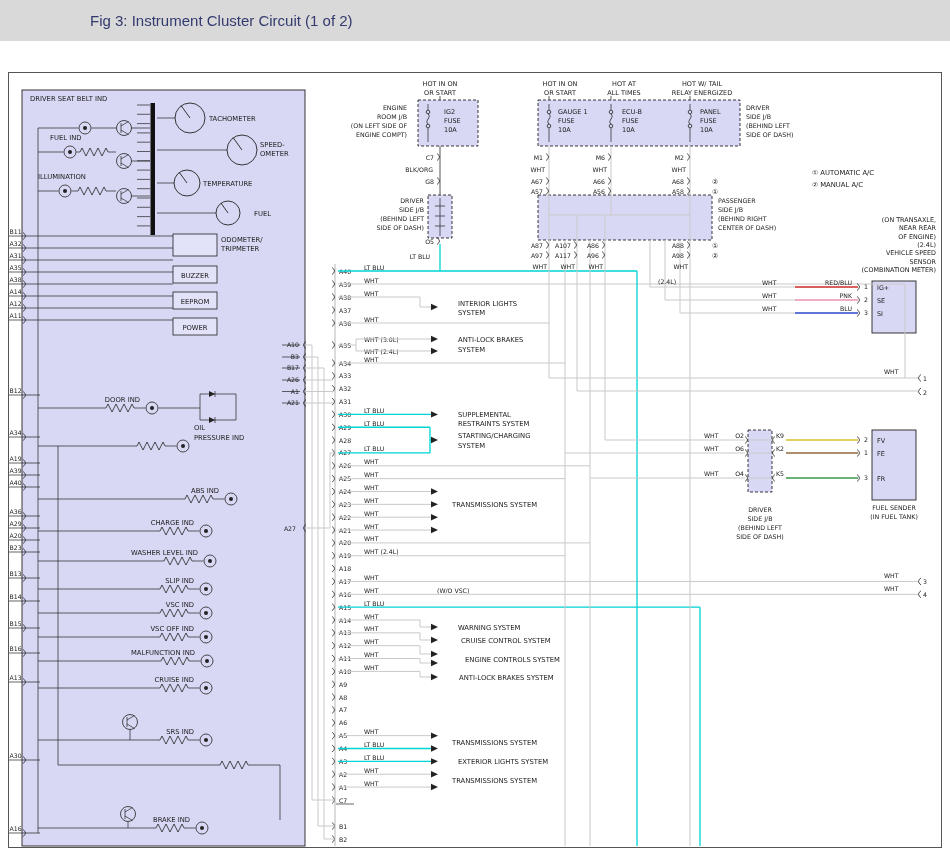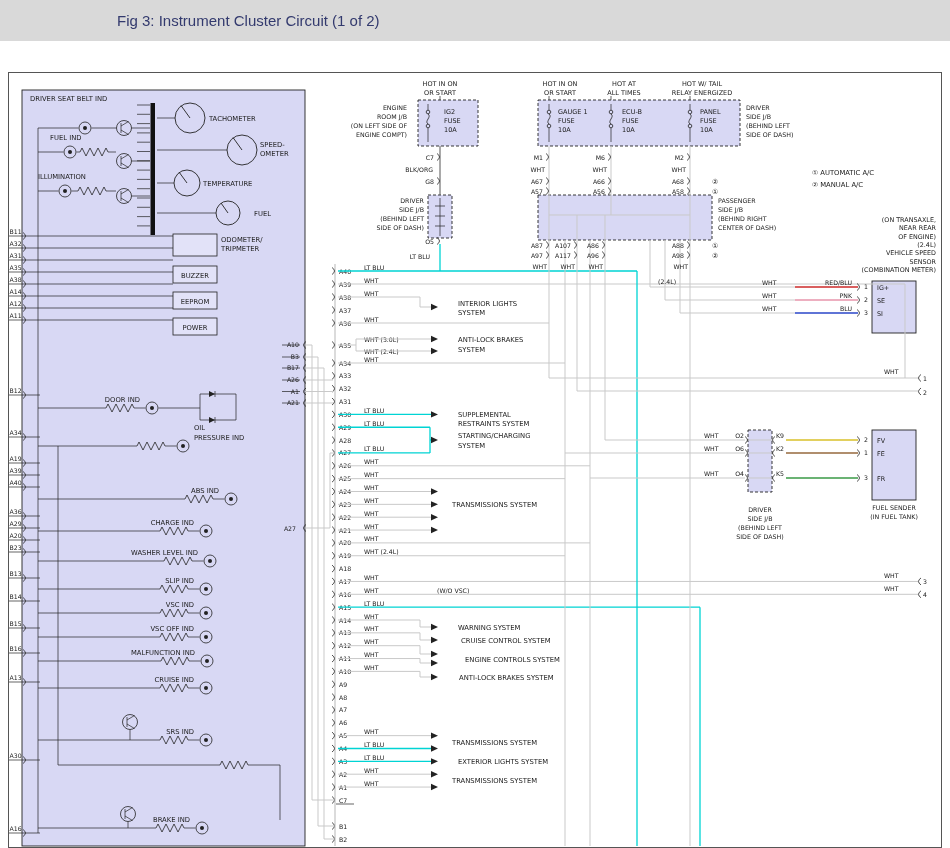--- a/index.html
+++ b/index.html
@@ -1,18 +1,18 @@
 <!DOCTYPE html>
 <html><head>
 <meta charset="utf-8">
 <style>
   html,body{margin:0;padding:0}
   body{width:950px;height:848px;position:relative;background:#fff;font-family:"DejaVu Sans",sans-serif;overflow:hidden}
   .titlebar{position:absolute;top:0;left:0;width:950px;height:41px;background:#d9d9d9;display:flex;align-items:center}
-  .titlebar span{margin-left:117px;font-size:15px;color:#333a6e;font-family:"Liberation Sans",sans-serif}
+  .titlebar span{margin-left:90px;font-size:15px;color:#333a6e;font-family:"Liberation Sans",sans-serif}
   svg{position:absolute;top:0;left:0}
   svg text{font-family:"DejaVu Sans",sans-serif}
   .comp{fill:none;stroke:#222;stroke-width:.9}
   .jb{fill:#d8d8f4;stroke:#222;stroke-width:.9;stroke-dasharray:3,2}
   .panelbox{fill:#d8d8f4;stroke:#222;stroke-width:.9}
   .inner{fill:#e2e2f8;stroke:#222;stroke-width:.8}
 </style>
 </head>
 <body>
 

